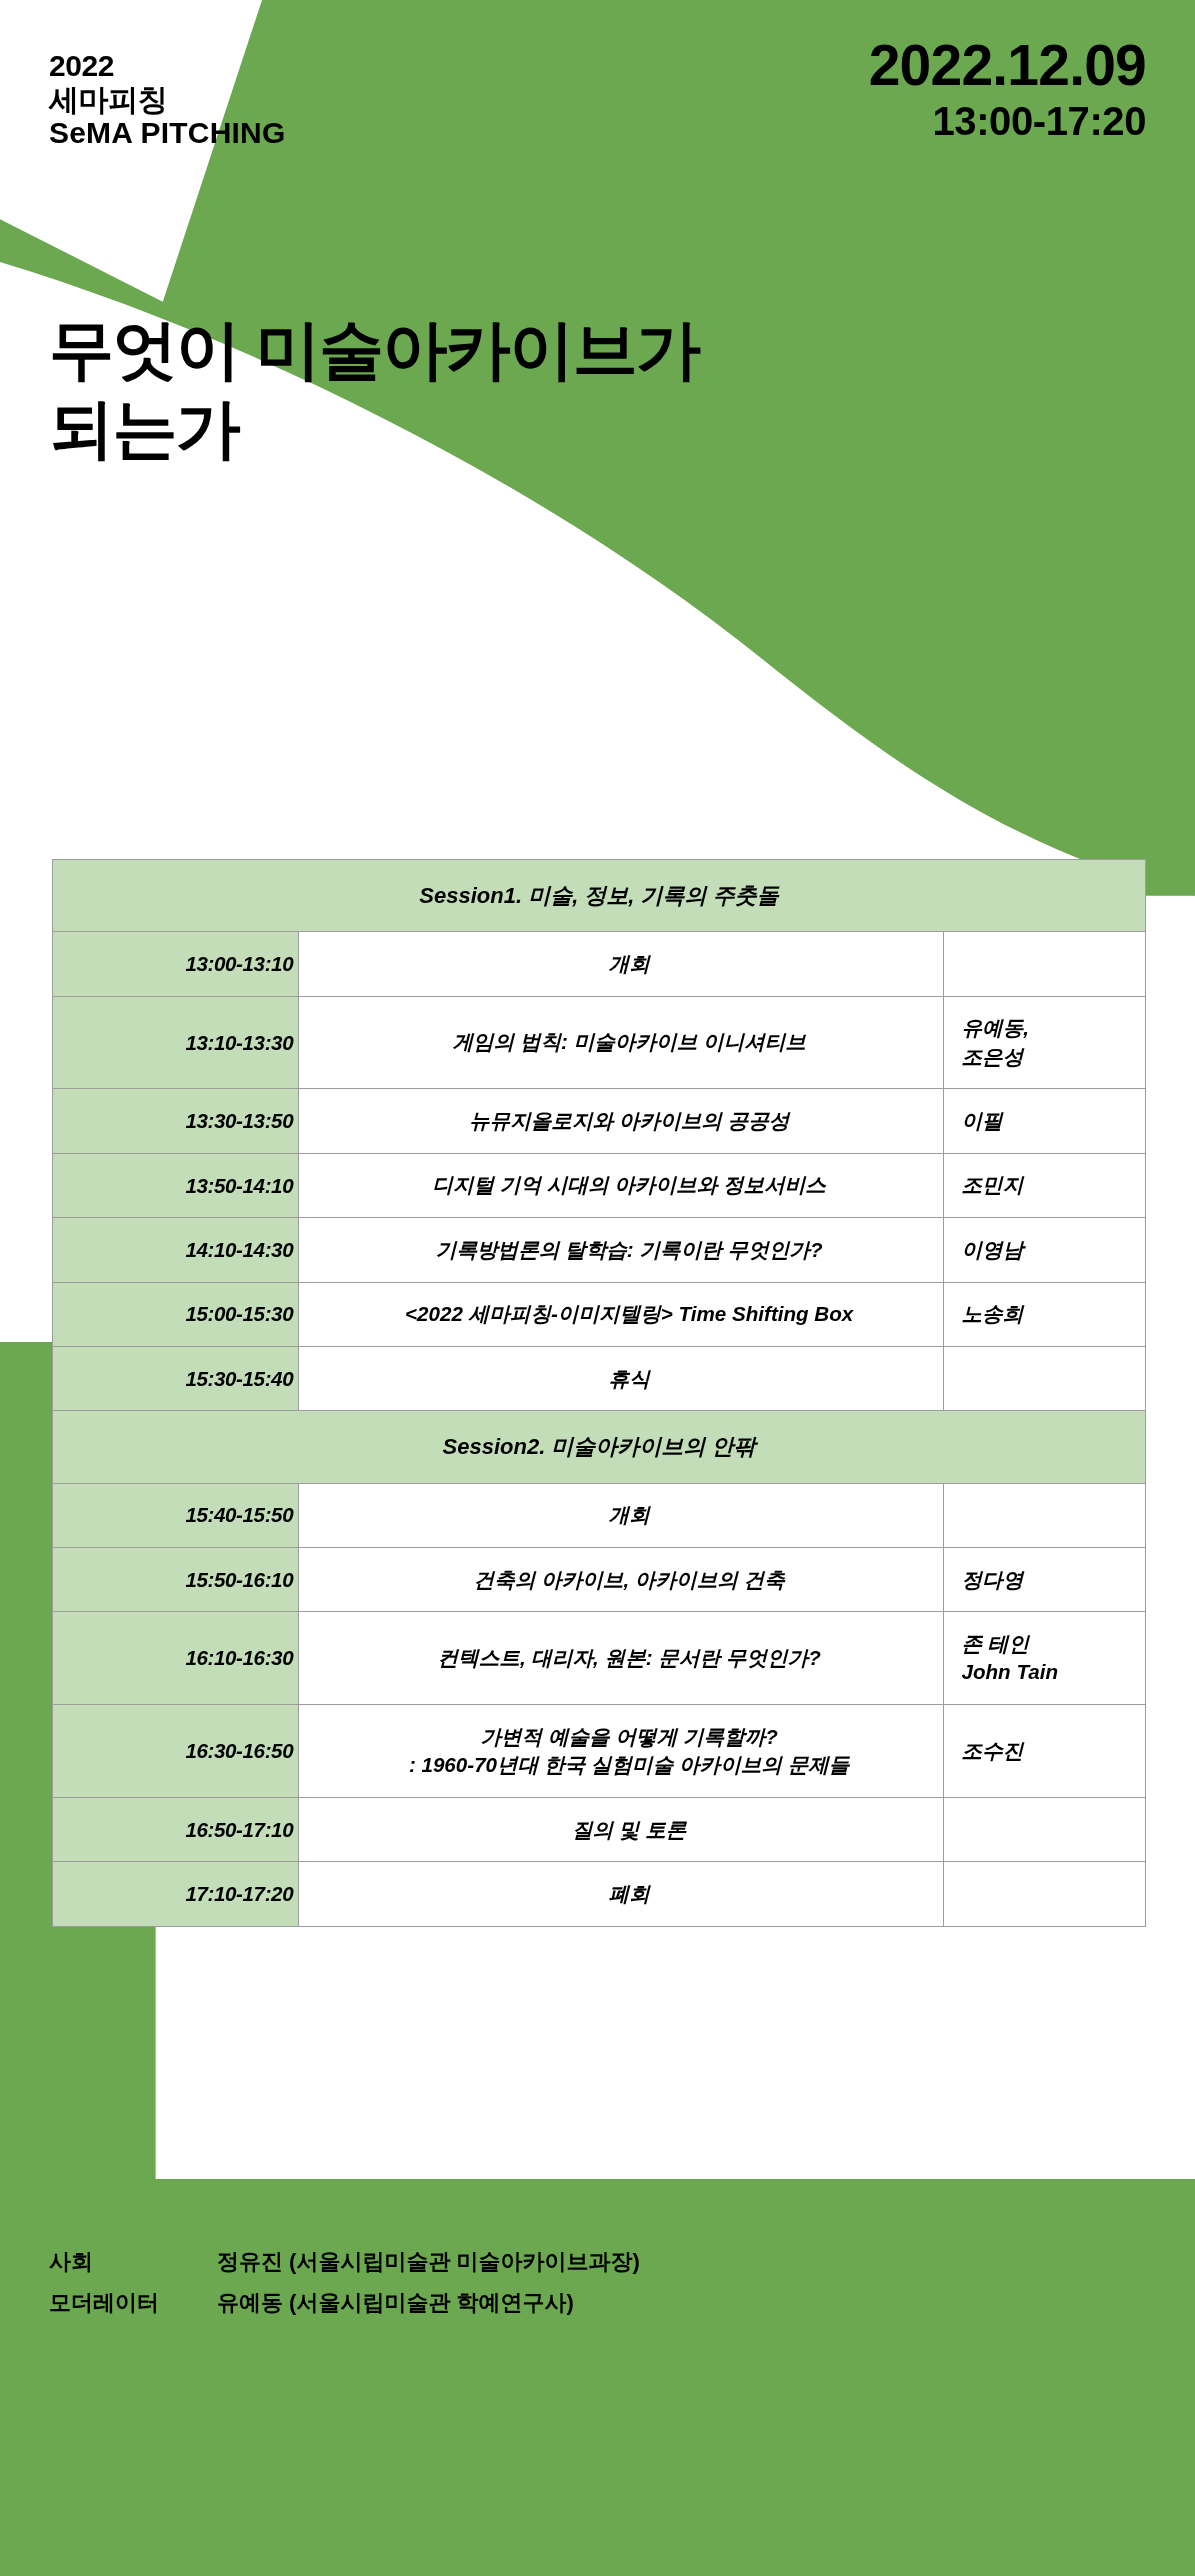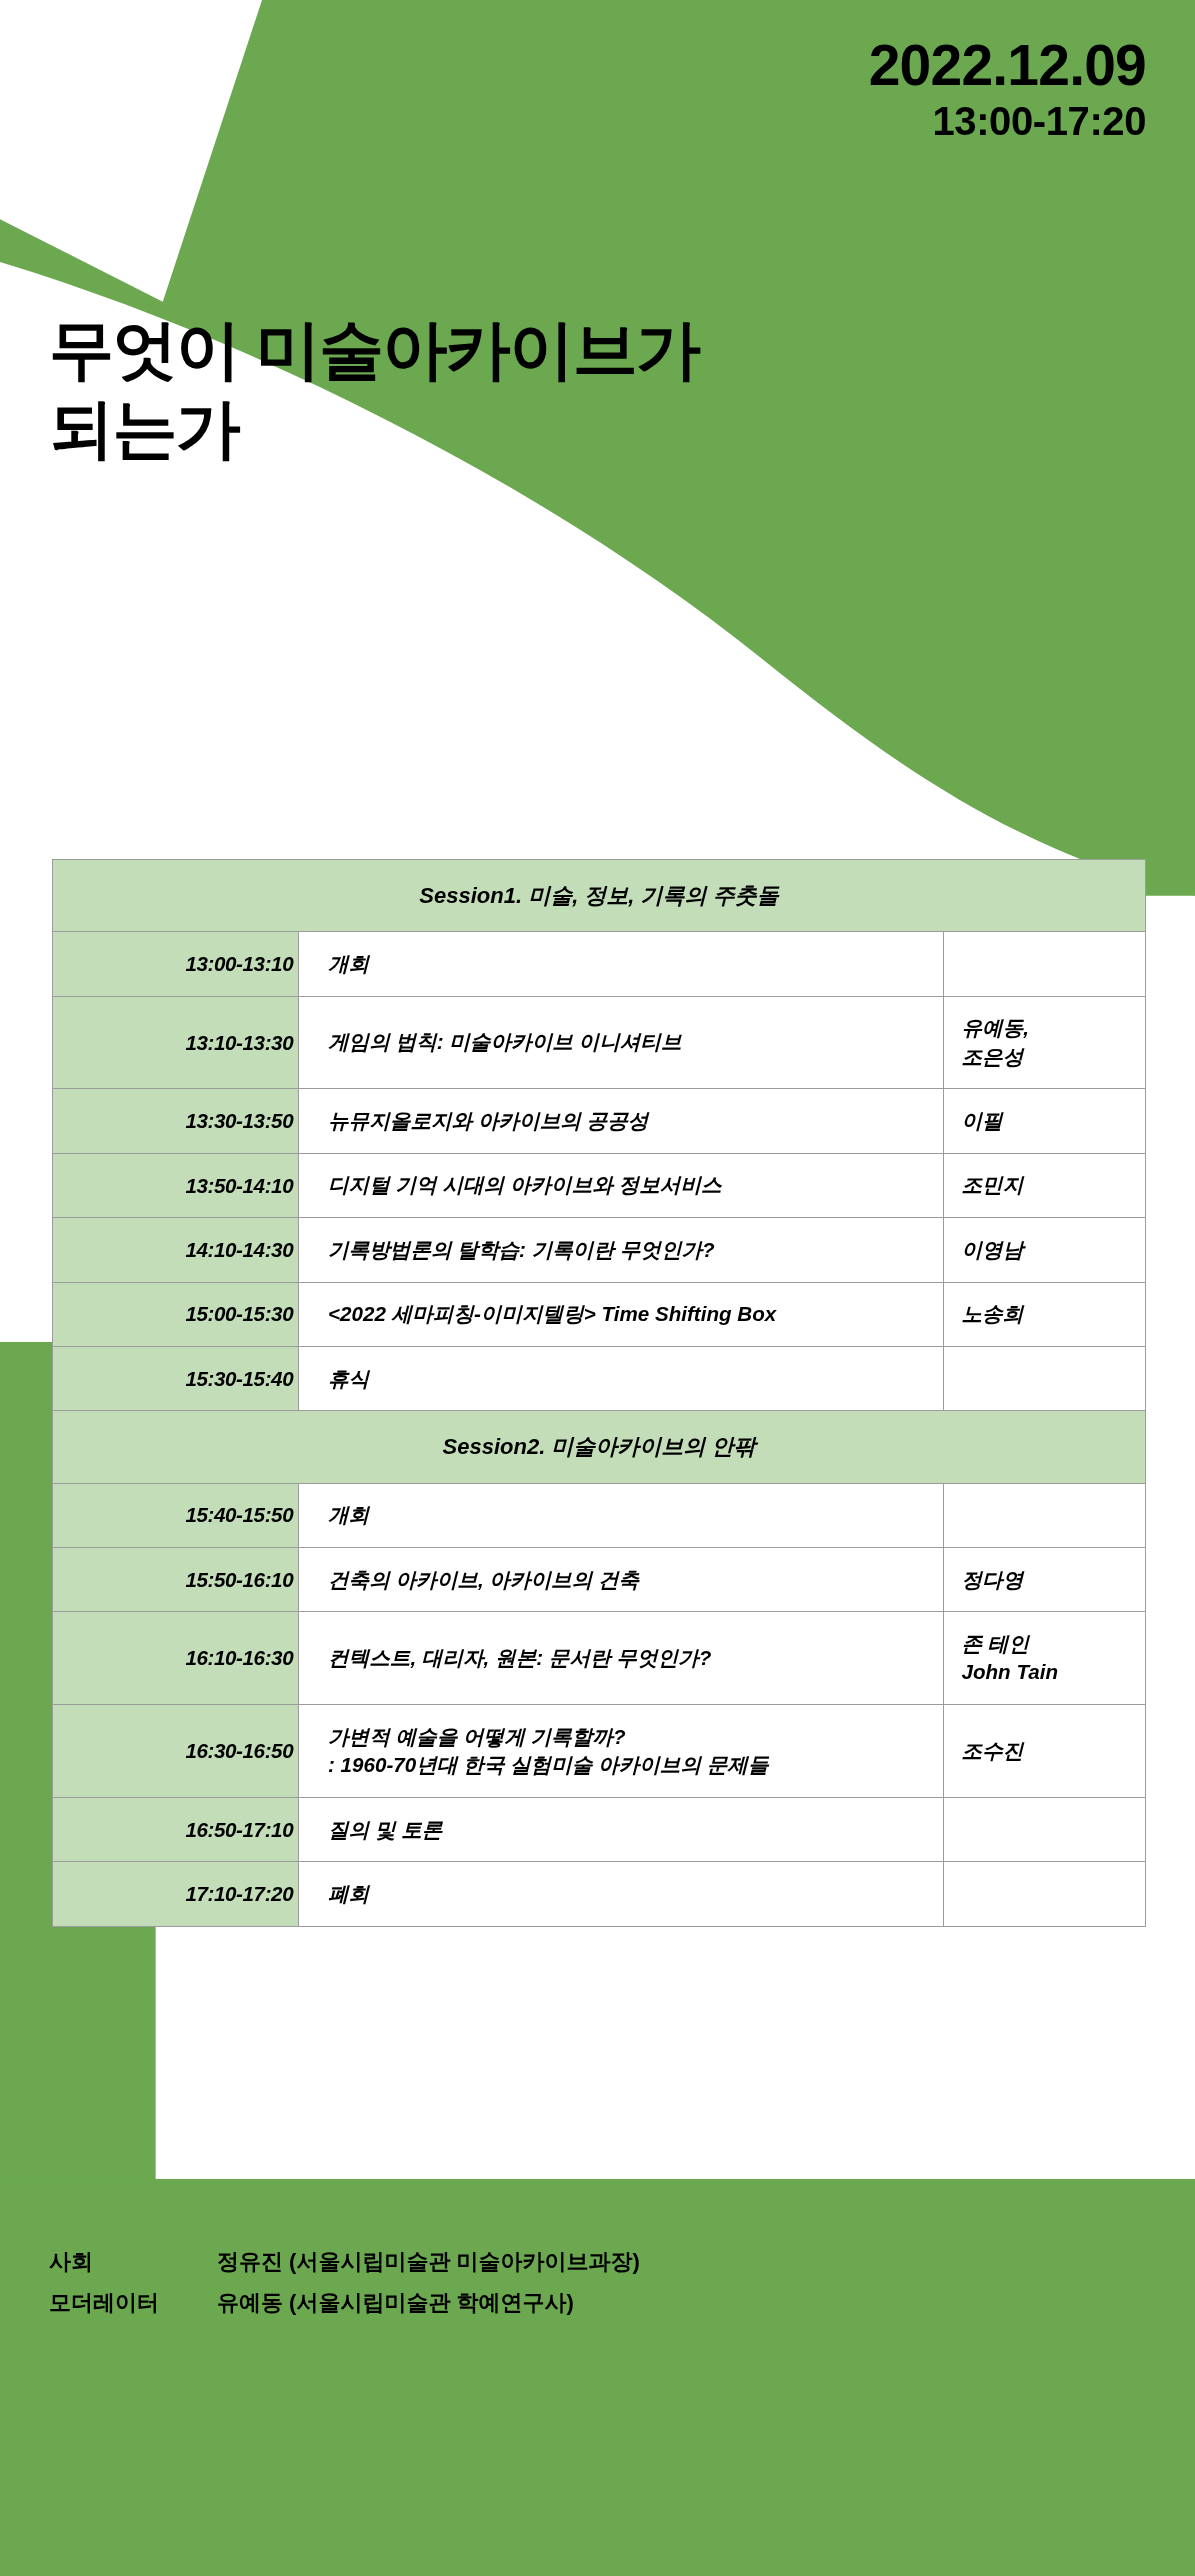--- a/index.html
+++ b/index.html
@@ -124,21 +124,21 @@
     padding: 20.6px 8px;
   }
   td.time-cell {
     background: #c3ddb8;
     text-align: right;
     letter-spacing: -0.4px;
     padding-left: 4.8px;
     padding-right: 4.8px;
   }
   td.title-cell {
-    text-align: left;
+    text-align: center;
     padding-left: 29px;
     line-height: 1.38;
     white-space: pre-line;
   }
   td.speaker-cell {
     text-align: left;
     padding-left: 17.5px;
     line-height: 1.38;
     white-space: pre-line;
   }
@@ -186,20 +186,25 @@
              C 1140,975 1290,1075 1505,1128
              L 1505,1128 L 1505,2744 L 0,2744 Z" fill="#FFFFFF"></path>
 
     <path d="M 0,1690 L 196,1690 L 196,2744 L 0,2744 Z" fill="#6BA84F"></path>
 
     <rect x="0" y="2744" width="1505" height="500" fill="#6BA84F"></rect>
 
     <path d="M 1505,880 L 1505,1128 L 1350,1128 Z" fill="#6BA84F"></path>
   </svg>
 
+  <div class="logo-block">
+    <div class="logo-line">2022</div>
+    <div class="logo-line">세마피칭</div>
+    <div class="logo-line en">SeMA PITCHING</div>
+  </div>
 
   <div class="date-block">
     <div class="date-main">2022.12.09</div>
     <div class="date-time">13:00-17:20</div>
   </div>
 
   <div class="title-ko">무엇이 미술아카이브가
 되는가</div>
 
   <table class="schedule">

